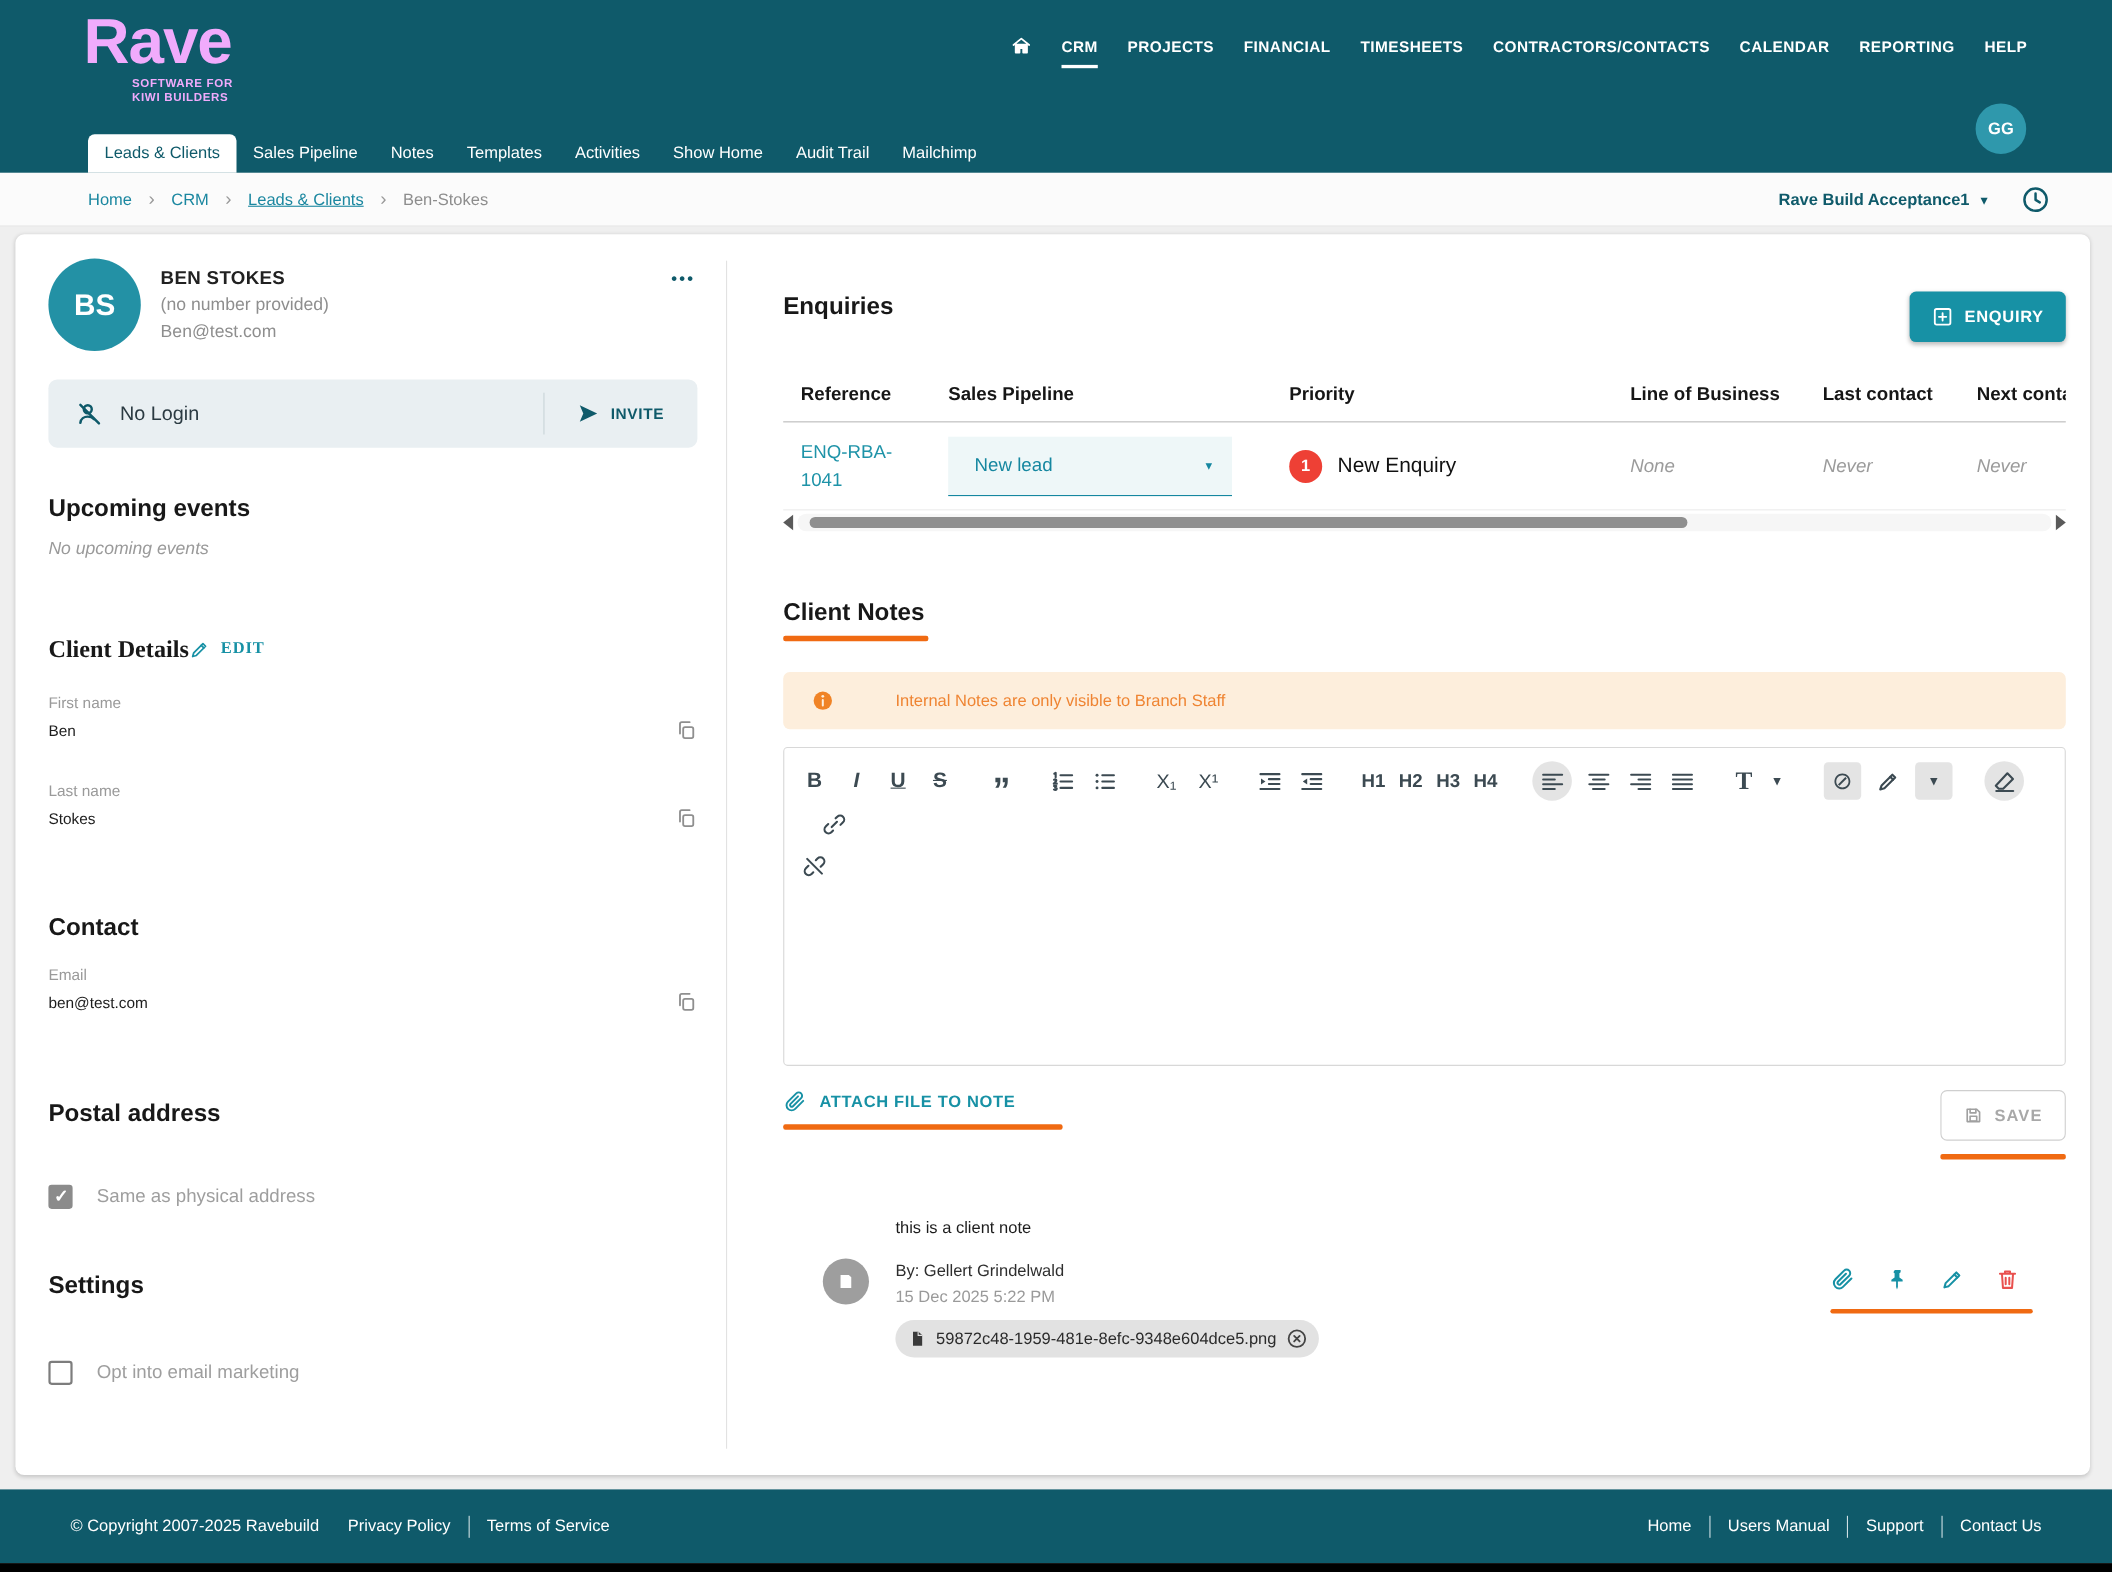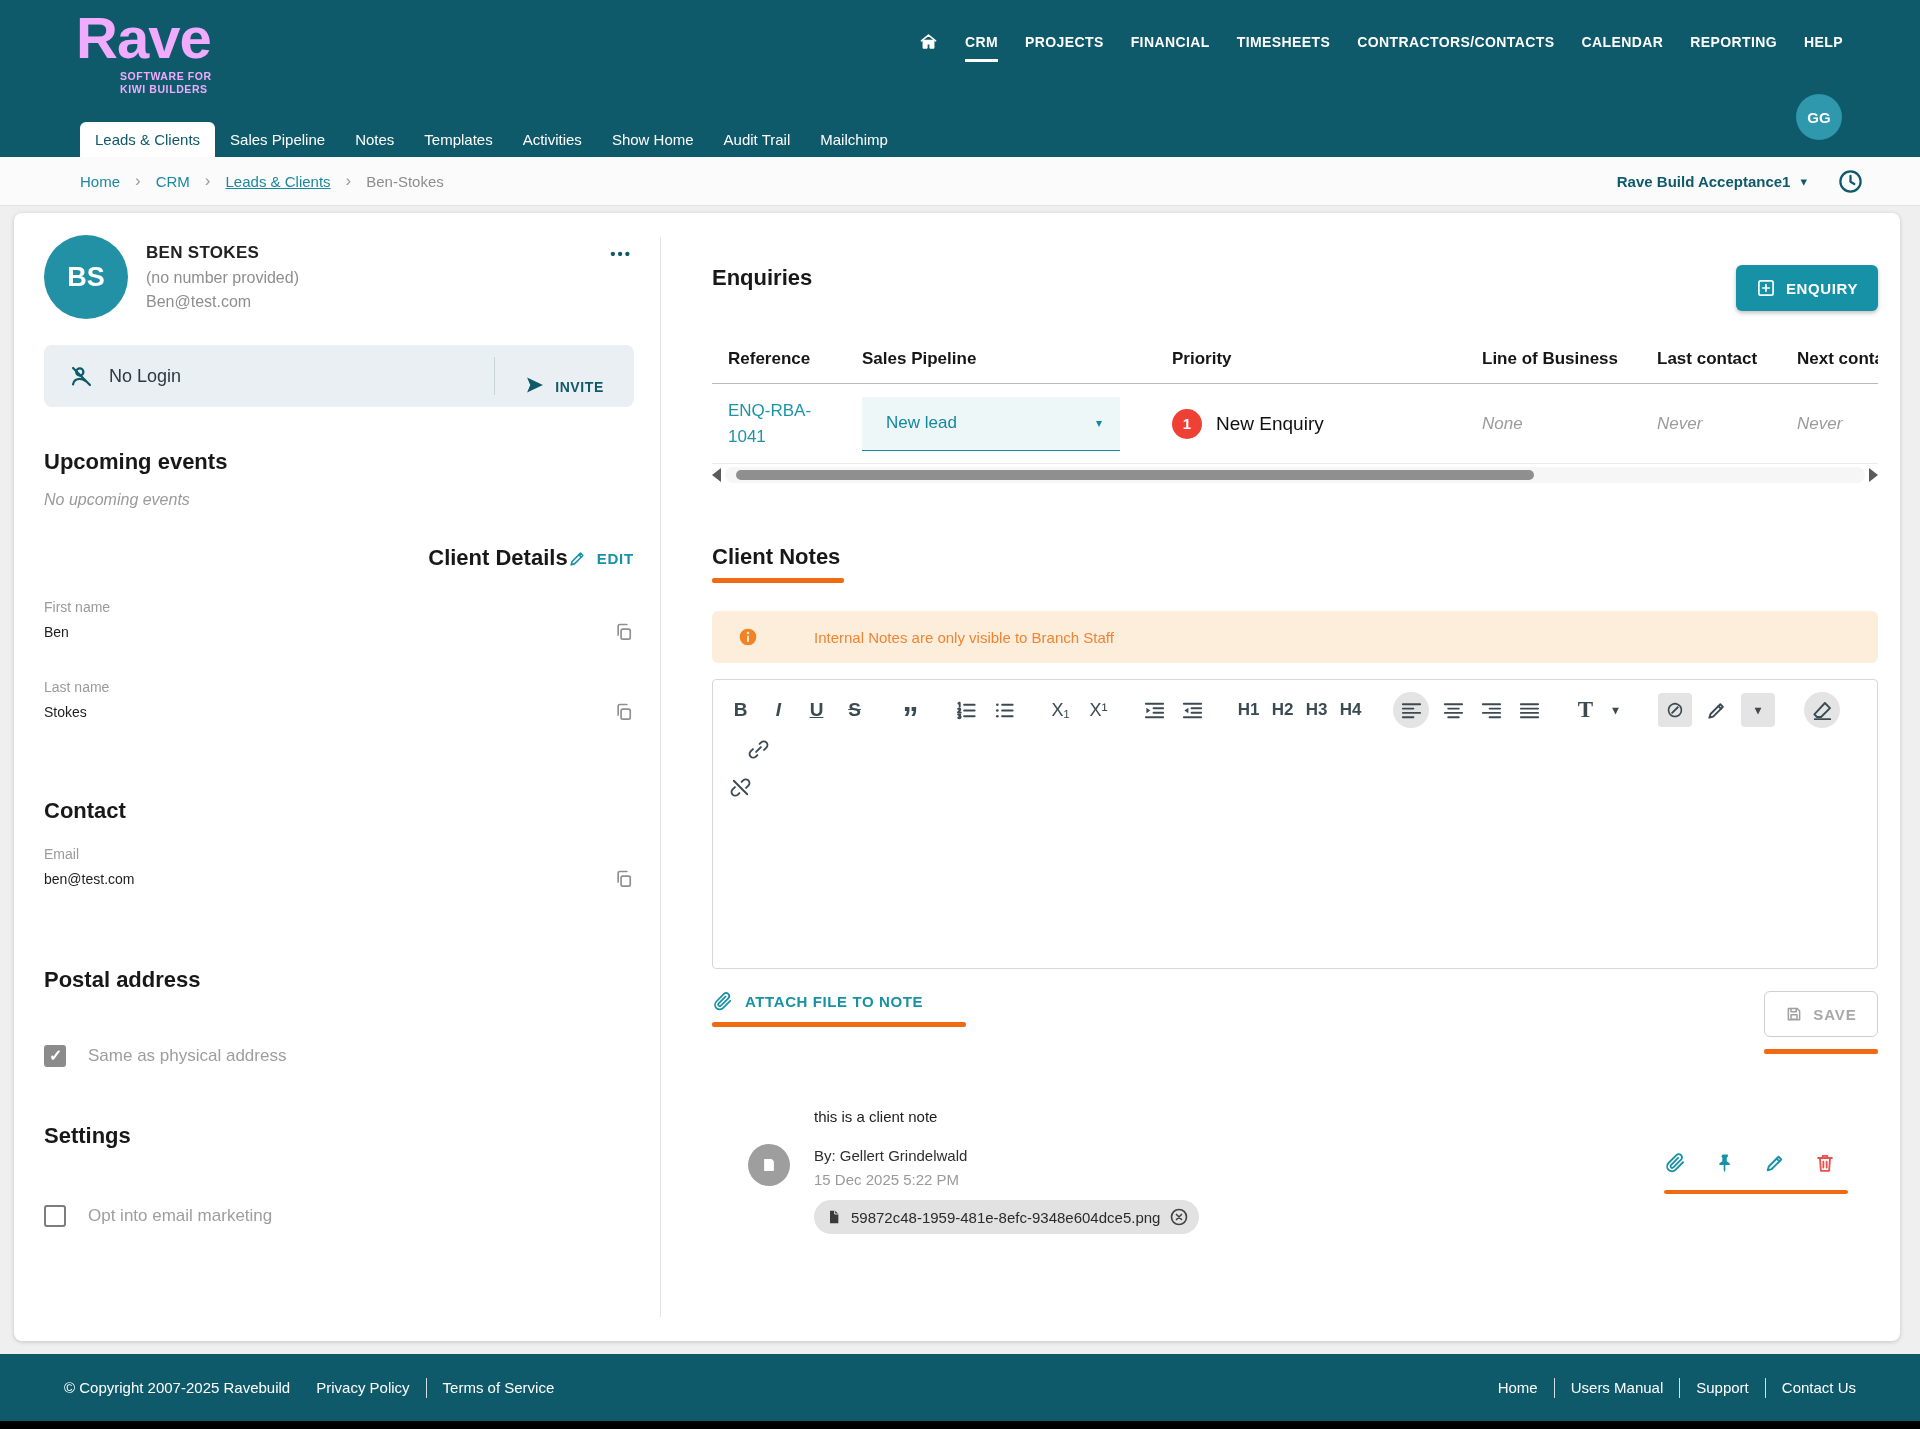--- a/index.html
+++ b/index.html
@@ -44,28 +44,28 @@
   .client-head { display:flex; }
   .client-avatar { width:84px; height:84px; border-radius:50%; background:#2391a5; color:#fff; font-size:27px; font-weight:700; display:flex; align-items:center; justify-content:center; }
   .client-id { margin-left:18px; padding-top:8px; }
   .client-name { font-size:17px; font-weight:700; color:#212121; letter-spacing:.3px; }
   .client-phone, .client-email { font-size:16px; color:#8e8e8e; margin-top:6px; }
   .more-options { position:absolute; right:28px; top:32px; color:#0f5a6a; font-size:15px; font-weight:700; letter-spacing:2px; cursor:pointer; }
   .login-bar { margin-top:26px; height:62px; background:#e9eff2; border-radius:8px; display:flex; align-items:center; overflow:hidden; }
   .login-left { flex:1; display:flex; align-items:center; gap:14px; padding-left:24px; }
   .login-left .icon { width:27px; height:27px; color:#0f5a6a; }
   .login-status { font-size:18px; color:#2b3a42; }
-  .invite-btn { width:140px; height:38px; border-left:1px solid #c9d4d8; display:flex; align-items:flex-end; justify-content:center; gap:10px; cursor:pointer; }
+  .invite-btn { width:140px; height:38px; border-left:1px solid #c9d4d8; display:flex; align-items:center; justify-content:center; gap:10px; cursor:pointer; }
   .invite-btn .icon { width:20px; height:20px; color:#0f5a6a; }
   .invite-label { font-size:14px; font-weight:700; letter-spacing:.6px; color:#0f5a6a; }
 
   .section-title { font-size:22px; font-weight:700; color:#181818; }
   .upcoming { margin-top:42px; }
   .empty-italic { margin-top:16px; font-size:16px; font-style:italic; color:#9a9a9a; }
-  .details-head { margin-top:36px; display:flex; align-items:center; justify-content:flex-end; }
+  .details-head { margin-top:68px; display:flex; align-items:center; justify-content:flex-start;font-family:Liberation Serif, serif; }
   .edit-btn { display:flex; align-items:center; gap:10px; cursor:pointer; }
   .edit-btn .icon { width:19px; height:19px; color:#1791a5; }
   .edit-label { font-size:15px; font-weight:700; letter-spacing:.8px; color:#1791a5; }
   .field { margin-top:28px; }
   .field-label { font-size:14px; color:#9a9a9a; }
   .field-row { display:flex; align-items:center; justify-content:space-between; margin-top:7px; }
   .field-value { font-size:14px; color:#1d1d1d; }
   .copy-btn { width:20px; height:20px; color:#8f8f8f; cursor:pointer; }
   .contact-sec { margin-top:76px; }
   .postal-sec { margin-top:78px; }

